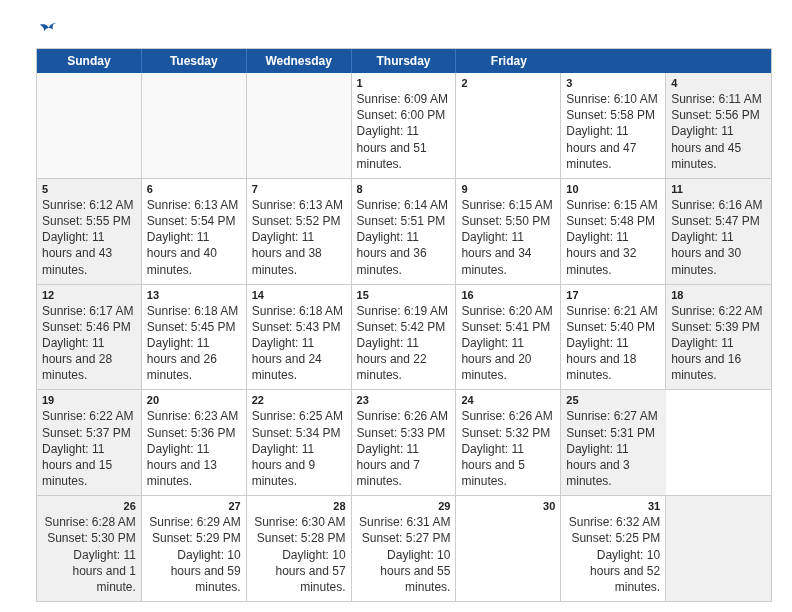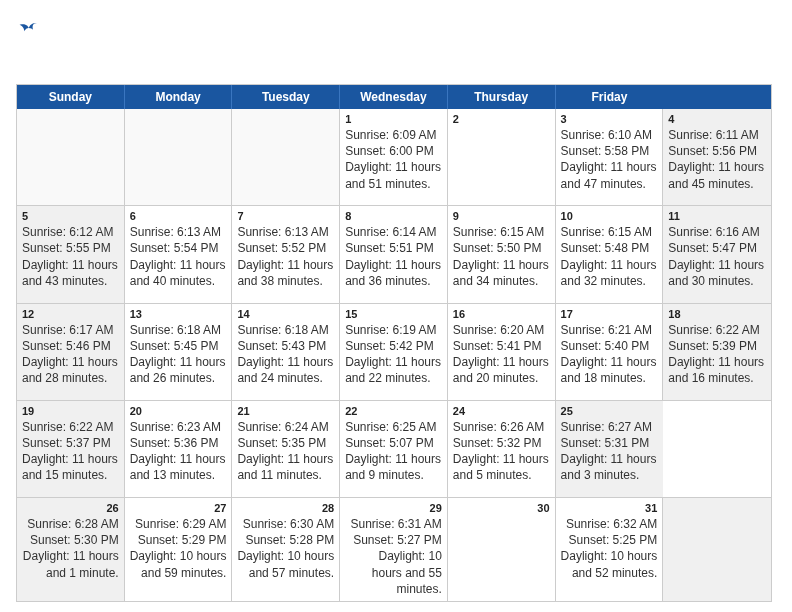--- a/index.html
+++ b/index.html
@@ -6,24 +6,23 @@
     body {
       font-family: Arial, sans-serif;
       background: #fff;
       width: 792px;
       height: 612px;
       overflow: hidden;
     }
     .page {
       width: 792px;
       height: 612px;
-      padding: 18px 20px 10px 16px;
-      display: flex;
-      flex-direction: column;
-      gap: 36px;
+      padding: 18px 20px 10px 36px;
+      display: flex;
+      flex-direction: column;
     }
     .header {
       display: flex;
       justify-content: space-between;
       align-items: flex-start;
       margin-bottom: 10px;
     }
     .logo {
       display: flex;
       flex-direction: column;
@@ -133,21 +132,20 @@
     </div>
     <div class="title-block">
       <div class="month-title"></div>
       <div class="subtitle"></div>
     </div>
   </div>
 
   <div class="calendar">
     <div class="cal-header">
     <div class="cal-header-cell">Sunday</div>
-        <div class="cal-header-cell">Monday</div>
         <div class="cal-header-cell">Tuesday</div>
         <div class="cal-header-cell">Wednesday</div>
         <div class="cal-header-cell">Thursday</div>
         <div class="cal-header-cell">Friday</div>
       </div>
     <div class="cal-body">
     <div class="cal-row">
           <div class="cal-cell empty"></div>
           <div class="cal-cell empty"></div>
           <div class="cal-cell empty"></div>
@@ -287,32 +285,32 @@
 and 15 minutes.</div>
           </div>
           <div class="cal-cell">
             <div class="day-num">20</div>
             <div class="cell-text">Sunrise: 6:23 AM
 Sunset: 5:36 PM
 Daylight: 11 hours
 and 13 minutes.</div>
           </div>
           <div class="cal-cell">
-            <div class="day-num">21</div>
-            <div class="cell-text">Sunrise: 6:24 AM
-Sunset: 5:35 PM
-Daylight: 11 hours
-and 11 minutes.</div>
-          </div>
-          <div class="cal-cell">
             <div class="day-num">22</div>
             <div class="cell-text">Sunrise: 6:25 AM
-Sunset: 5:07 PM
+Sunset: 5:34 PM
 Daylight: 11 hours
 and 9 minutes.</div>
+          </div>
+          <div class="cal-cell">
+            <div class="day-num">23</div>
+            <div class="cell-text">Sunrise: 6:26 AM
+Sunset: 5:33 PM
+Daylight: 11 hours
+and 7 minutes.</div>
           </div>
           <div class="cal-cell">
             <div class="day-num">24</div>
             <div class="cell-text">Sunrise: 6:26 AM
 Sunset: 5:32 PM
 Daylight: 11 hours
 and 5 minutes.</div>
           </div>
           <div class="cal-cell shaded">
             <div class="day-num">25</div>

